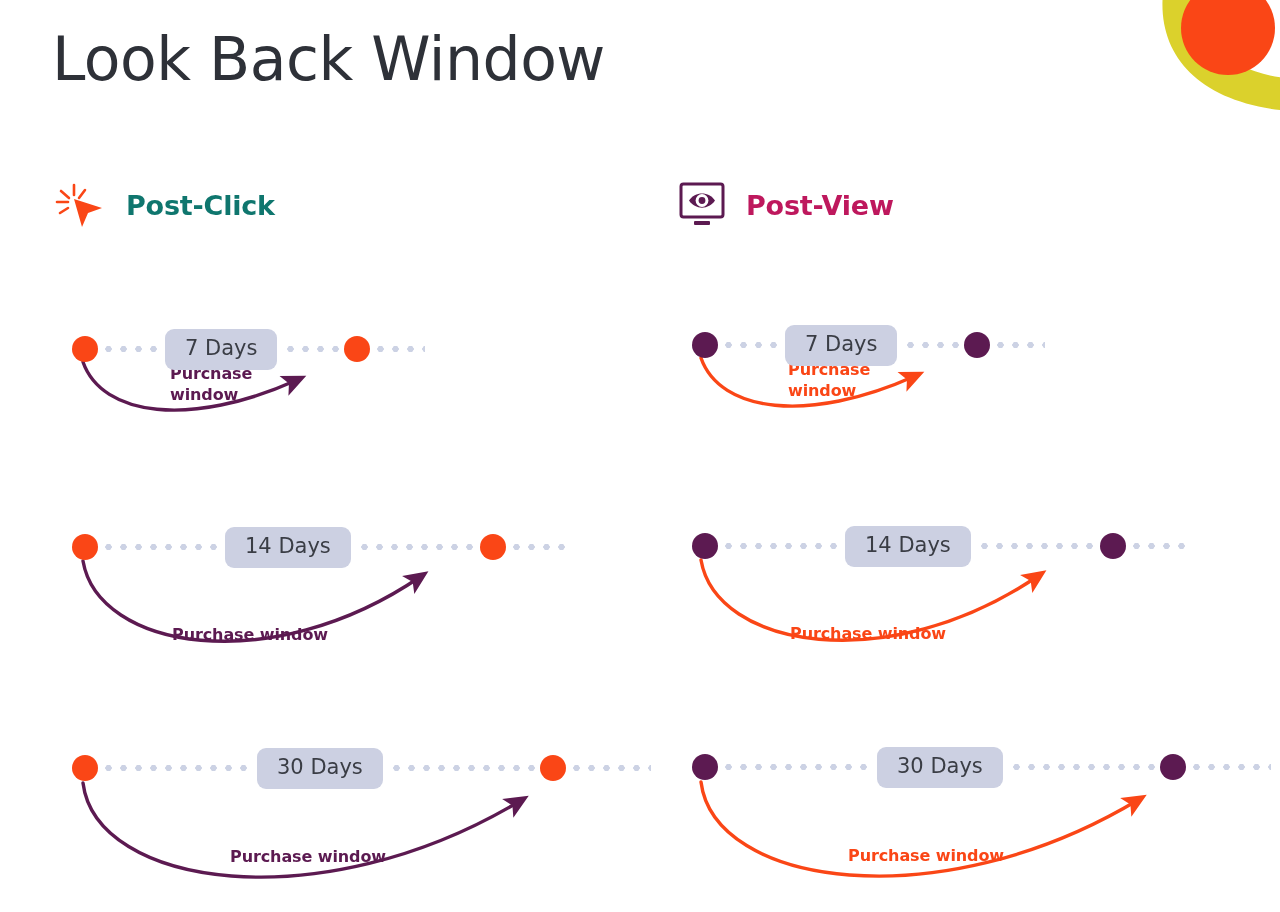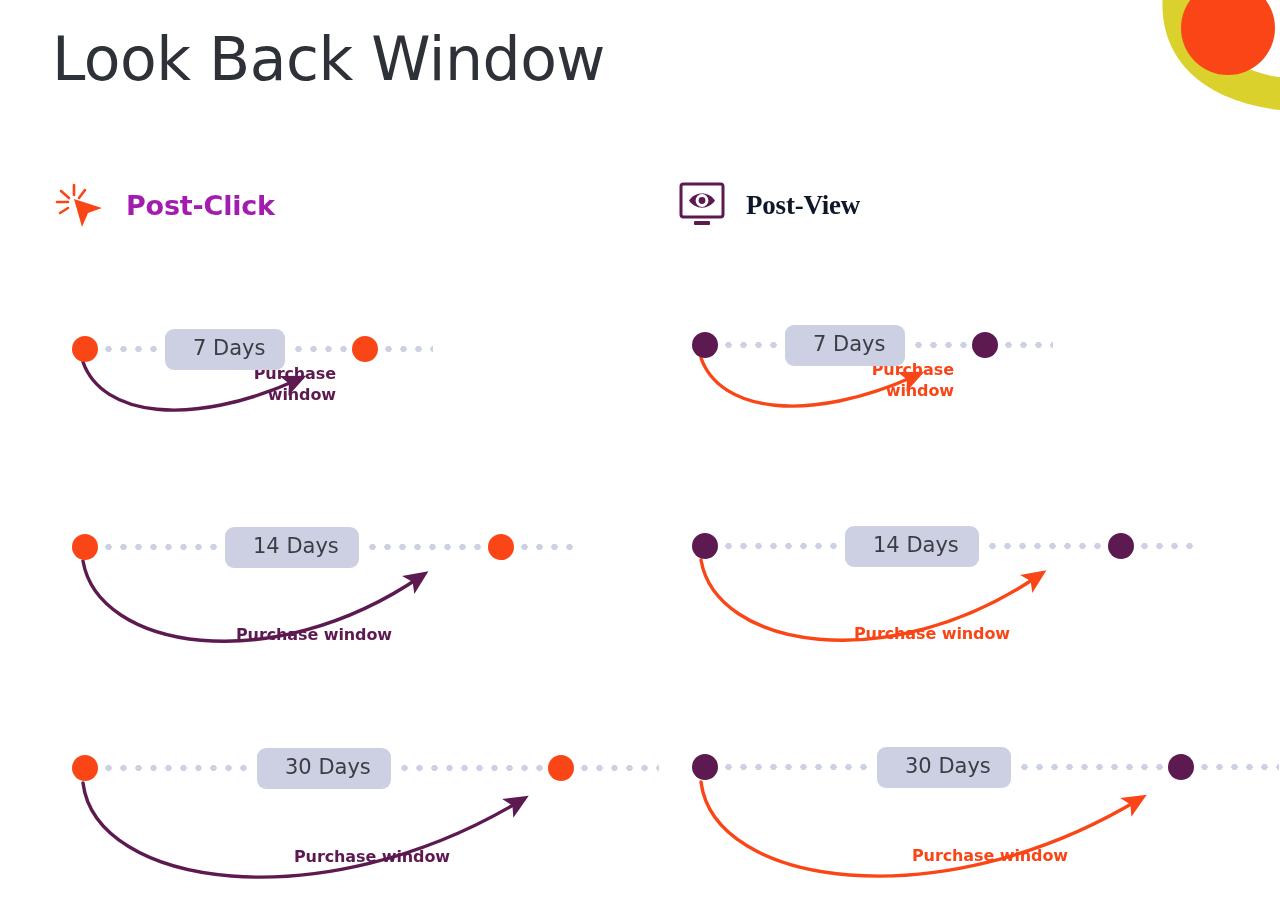--- a/index.html
+++ b/index.html
@@ -60,22 +60,22 @@
     height: 50px;
     display: block;
     flex: 0 0 auto;
   }
   .col-header .hdr-label {
     font-size: 27px;
     font-weight: 700;
     letter-spacing: -0.2px;
     white-space: nowrap;
   }
-  .column.left  .hdr-label { color: #a21caf; }
-  .column.right .hdr-label { color: #0f172a; font-family: Liberation Serif, serif; }
+  .column.left  .hdr-label { color: #0f766e; }
+  .column.right .hdr-label { color: #be185d; }
 
   
   .row {
     position: relative;
     height: 220px;
   }
   .row .track {
     position: absolute;
     left: 20px;
     top: 0;
@@ -104,40 +104,40 @@
     margin: 0 3px;
   }
 
   .pill {
     flex: 0 0 auto;
     background: #ccd0e2;
     border-radius: 9px;
     color: #3a3d45;
     font-size: 21px;
     font-weight: 400;
-    padding: 9px 20px 11px 28px;
+    padding: 9px 20px 11px 20px;
     line-height: 1;
     white-space: nowrap;
     margin: 0 3px;
     position: relative;
     z-index: 2;
   }
 
   
   .arc-wrap {
     position: absolute;
     left: 0;
     top: 18px;
     pointer-events: none;
   }
   .arc-wrap svg { display: block; overflow: visible; }
 
   .arc-label {
     position: absolute;
-    text-align: right;
+    text-align: left;
     font-size: 16px;
     font-weight: 700;
     line-height: 1.3;
     white-space: pre-line;
     letter-spacing: -0.1px;
   }
   .column.left  .arc-label { color: #5c1a51; }
   .column.right .arc-label { color: #fa4616; }
 </style>
 </head>

